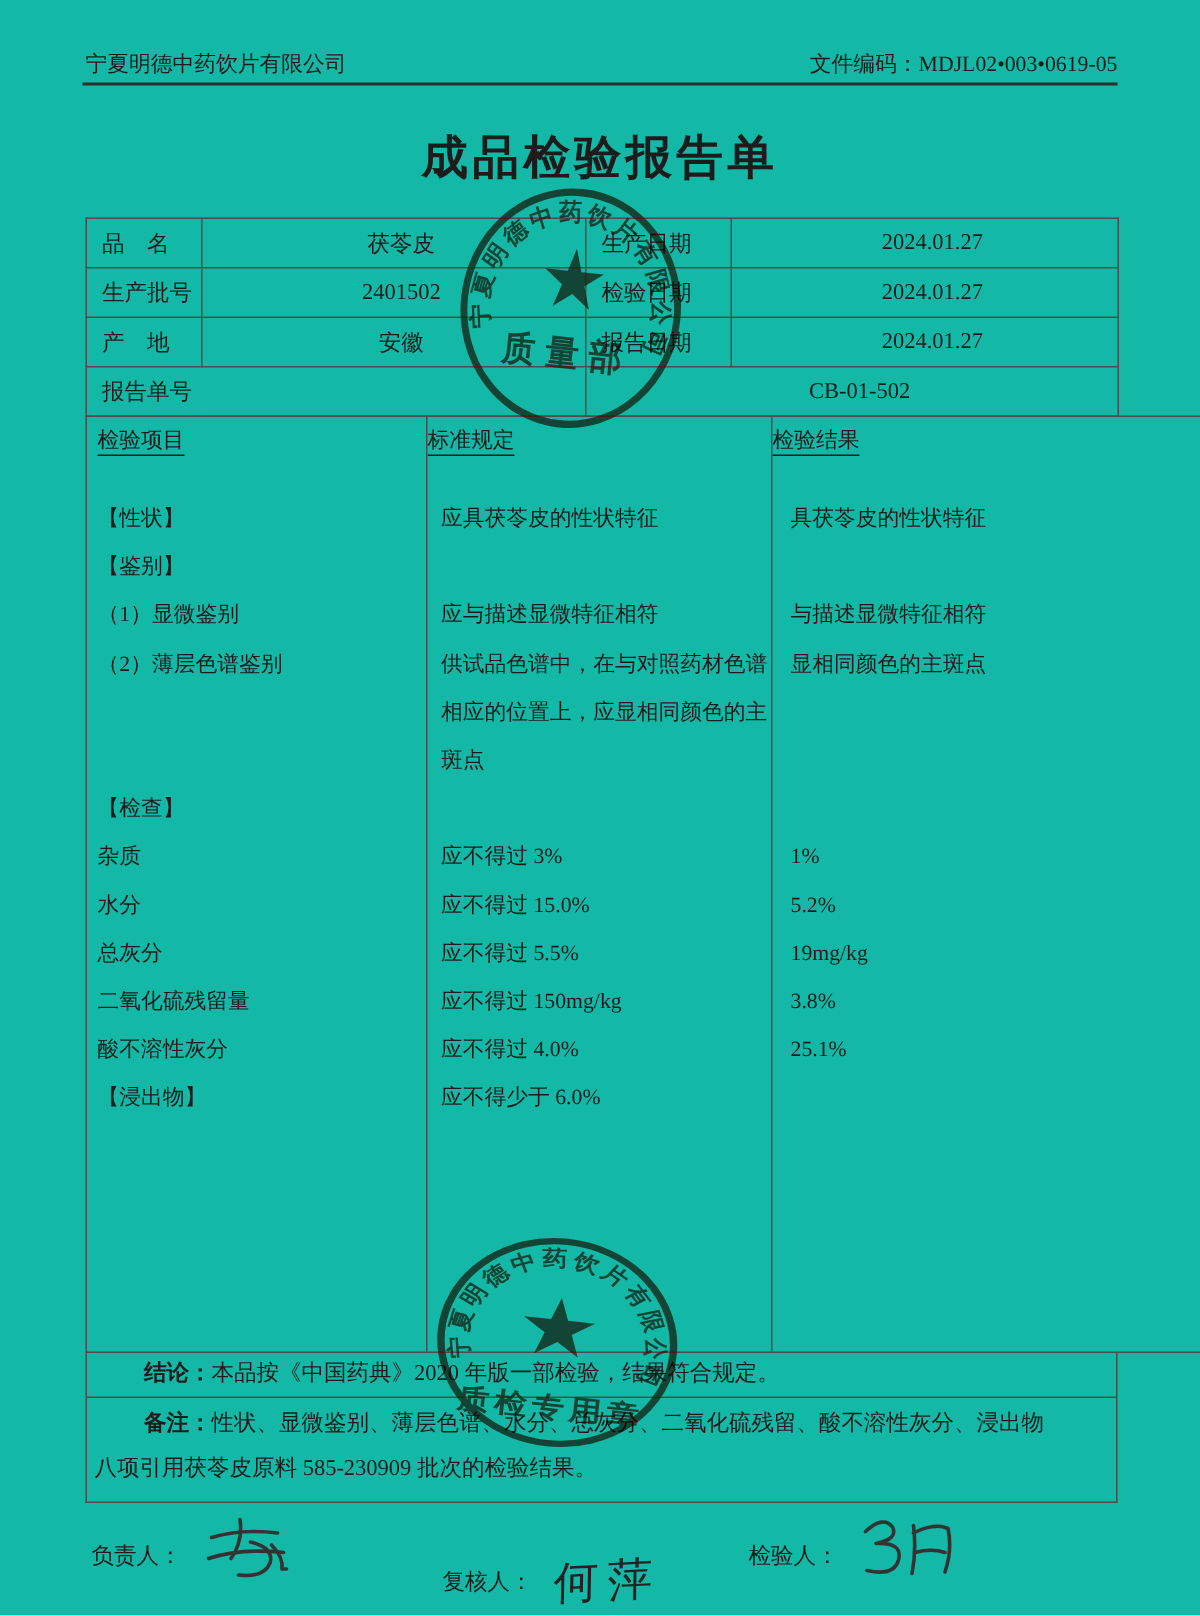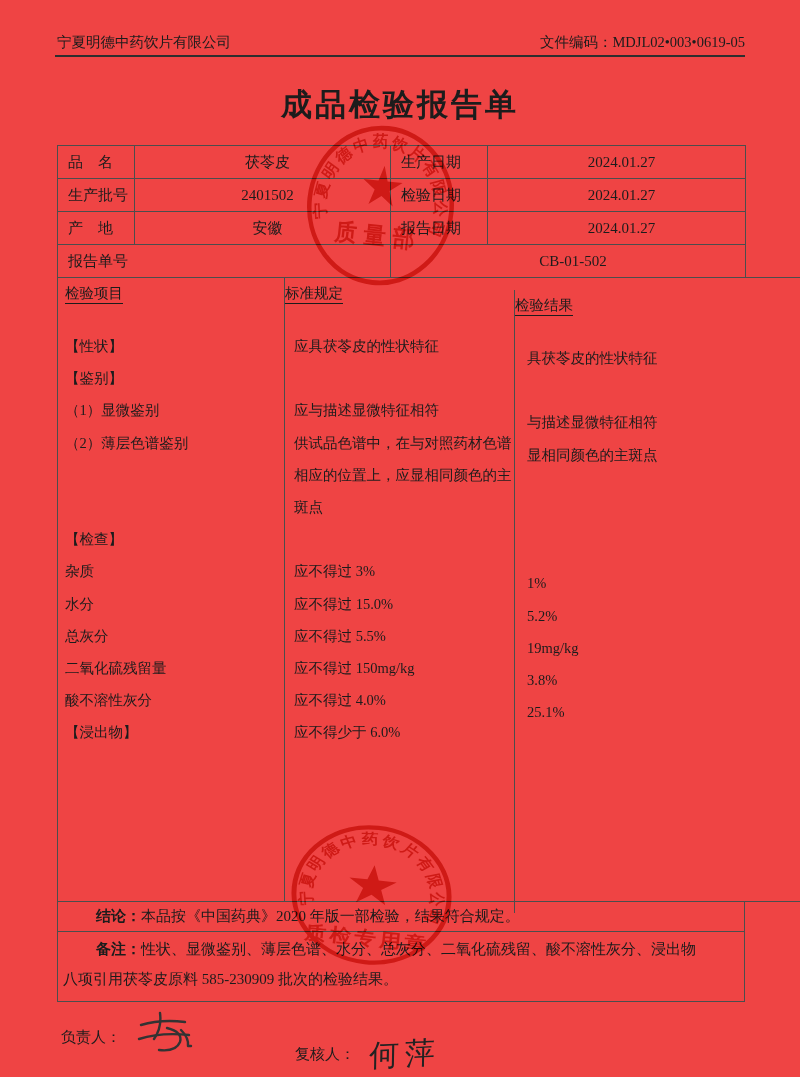--- a/index.html
+++ b/index.html
@@ -1,17 +1,17 @@
 <!DOCTYPE html>
 <html><head>
 <meta charset="utf-8">
 <style>
   html,body{margin:0;padding:0;background:#fff;}
   .page{
-    position:relative;width:800px;height:1077px;background:#ef4444;
+    position:relative;width:800px;height:1077px;background:#14b8a6;
     font-family:"Liberation Serif","DejaVu Serif",serif;
     color:#1c1c1c;overflow:hidden;
   }
   
   .hdr{position:absolute;top:33px;left:57px;width:688px;display:flex;
        justify-content:space-between;font-size:14.5px;}
   .hdr-rule{position:absolute;top:55px;left:55px;width:690px;height:2px;background:#2e2e2e;}
   
   .title{position:absolute;top:84px;left:0;width:800px;text-align:center;
          font-size:31px;font-weight:700;letter-spacing:3px;}
@@ -20,21 +20,21 @@
              border-collapse:collapse;table-layout:fixed;font-size:15px;}
   table.info td{border:1px solid #4d4d4d;height:32px;padding:0 0 0 10px;
                 white-space:nowrap;overflow:hidden;}
   td.val{padding-left:12px;text-align:center;}
   
   .maintbl{position:absolute;top:277px;left:57px;width:788px;height:625px;
            border:1px solid #4d4d4d;box-sizing:border-box;display:flex;font-size:14.5px;}
   .col{height:100%;box-sizing:border-box;overflow:hidden;}
   .col1{width:226px;}
   .col2{width:230px;border-left:1px solid #4d4d4d;}
-  .col3{width:232px;border-left:1px solid #4d4d4d;margin-top:12px;}
+  .col3{width:232px;border-left:1px solid #4d4d4d;}
   .colhead{height:44px;box-sizing:border-box;padding-top:6px;}
   .colhead span{text-decoration:underline;text-underline-offset:5px;}
   .colhead.left{padding-left:7px;text-align:left;}
   .colhead.center{text-align:left;}
   .lines{padding-top:8px;}
   .ln{height:32.2px;line-height:32.2px;white-space:nowrap;}
   .col1 .ln{padding-left:7px;}
   .col2 .ln{padding-left:9px;}
   .col3 .ln{padding-left:12px;}
   
@@ -182,20 +182,31 @@
           <path d="M8,31 Q30,24 58,27"></path>
           <path d="M36,20 Q52,24 49,34 Q45,44 28,42"></path>
           <path d="M50,22 Q58,30 57,38 L60,38"></path>
         </g>
       </svg>
     </div>
     <div class="siggroup sg2">
       <span>复核人：</span>
       <span class="signame">何萍</span>
     </div>
+    <div class="siggroup sg3">
+      <span>检验人：</span>
+      <svg class="sigsvg" width="76" height="50" viewBox="0 0 76 50">
+        <g fill="none" stroke="#333" stroke-width="2.4" stroke-linecap="round" stroke-linejoin="round">
+          <path d="M8,13 Q20,2 26,10 Q30,18 15,21 Q33,20 30,32 Q27,43 9,39"></path>
+          <path d="M40,9 Q42,26 39,41"></path>
+          <path d="M40,14 Q54,7 63,11 Q66,25 61,40"></path>
+          <path d="M41,27 Q52,24 61,27"></path>
+        </g>
+      </svg>
+    </div>
   </div>
 
   <svg class="stamp stamp1" viewBox="0 0 200 200" preserveAspectRatio="none">
     <defs>
       <path id="arc1" d="M 32.3,124.6 A 72,72 0 1 1 167.7,124.6" fill="none"></path>
     </defs>
     <ellipse cx="100" cy="100" rx="93" ry="95" fill="none" stroke="#d63c2a" stroke-width="6"></ellipse>
     <text fill="#d63c2a" font-size="20" font-weight="bold" letter-spacing="3.5">
       <textPath href="#arc1" startOffset="2">宁夏明德中药饮片有限公司</textPath>
     </text>

